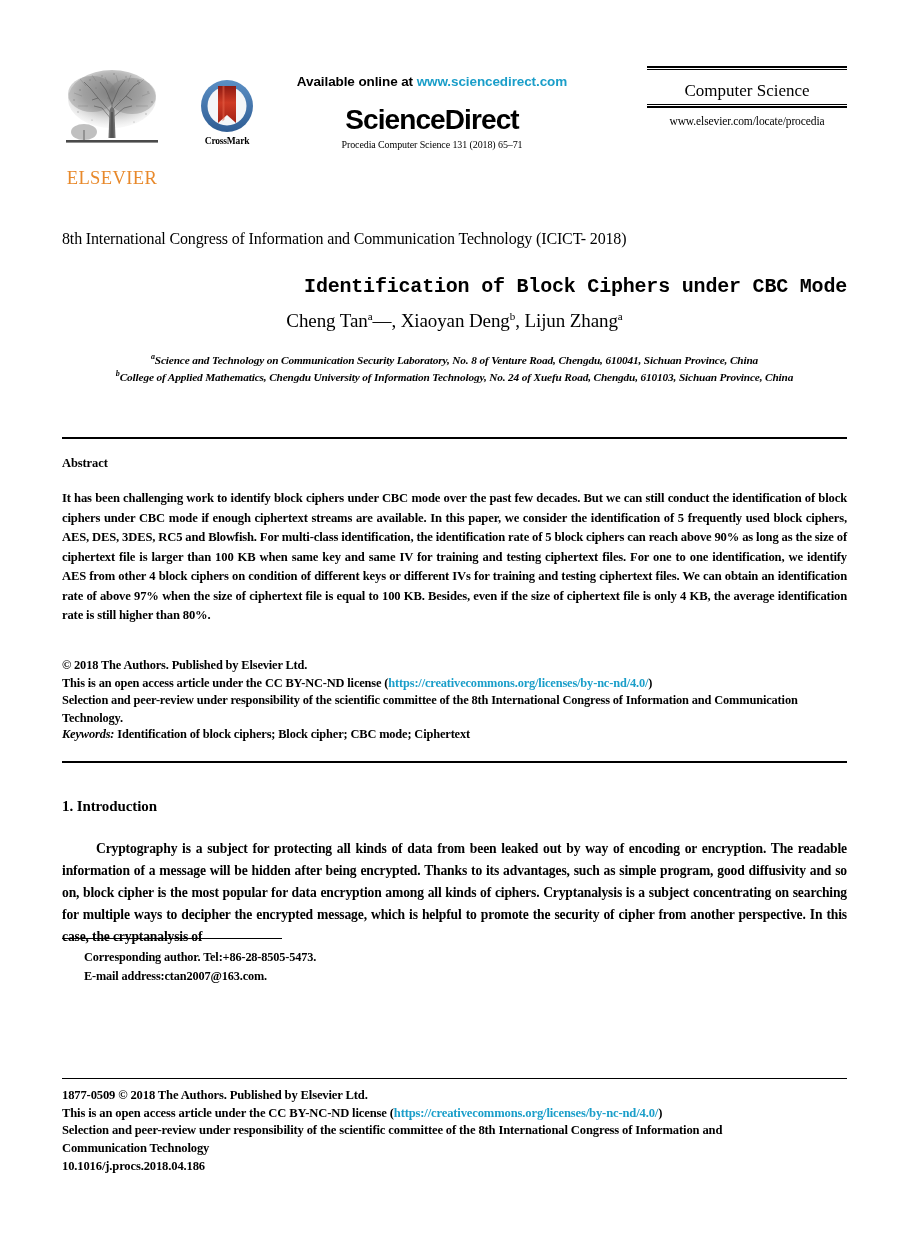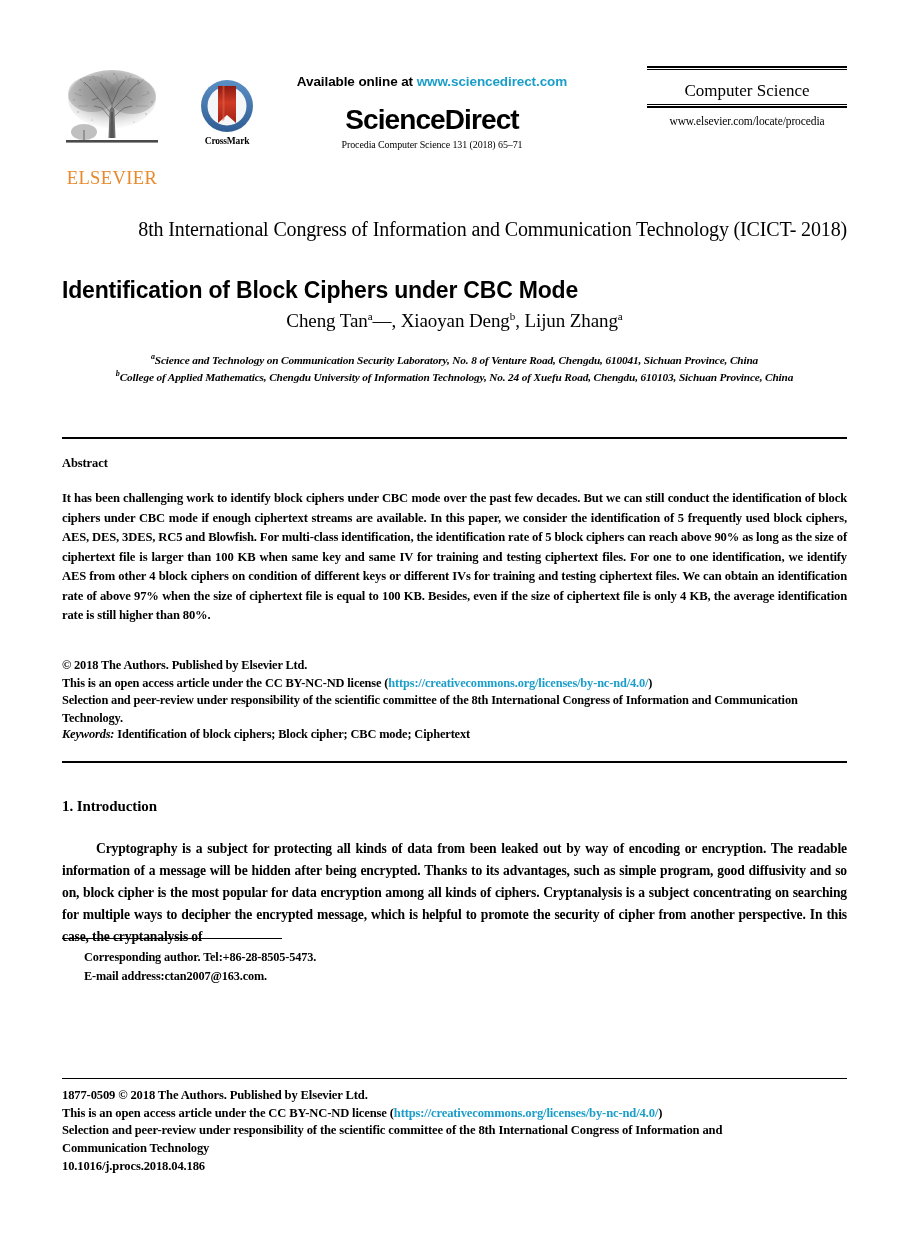--- a/index.html
+++ b/index.html
@@ -147,35 +147,35 @@
     font-family: "Liberation Serif", serif;
     font-size: 11.5px;
     margin-top: 7px;
     letter-spacing: -0.1px;
   }
 
   
   .conf-line {
     position: absolute;
     left: 62px;
-    top: 218px;
+    top: 230px;
+    width: 785px;
+    text-align: left;
+    font-family: "Liberation Serif", serif;
+    font-size: 16px;
+    letter-spacing: -0.15px;
+  }
+  .paper-title {
+    position: absolute;
+    left: 62px;
+    top: 262px;
     width: 785px;
     text-align: right;
-    font-family: "Liberation Serif", serif;
+    font-family: Liberation Mono, monospace;
     font-size: 20px;
-    letter-spacing: -0.15px;
-  }
-  .paper-title {
-    position: absolute;
-    left: 62px;
-    top: 262px;
-    width: 785px;
-    text-align: left;
-    font-family: Liberation Sans, sans-serif;
-    font-size: 23px;
     letter-spacing: -0.2px;
   }
   .authors {
     position: absolute;
     left: 62px;
     top: 310px;
     width: 785px;
     text-align: center;
     font-family: "Liberation Serif", serif;
     font-size: 19px;

